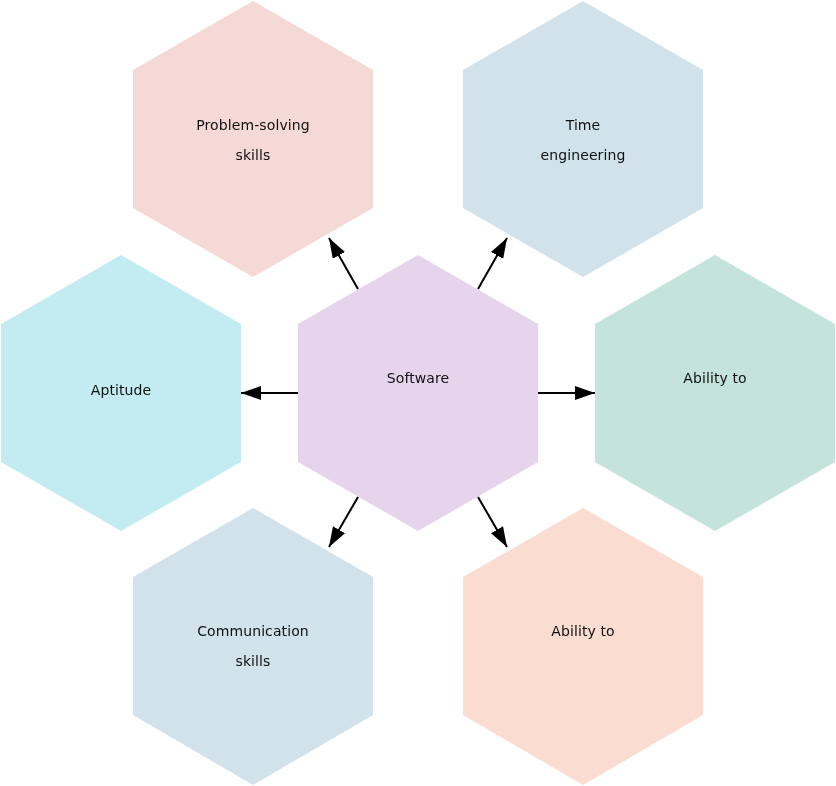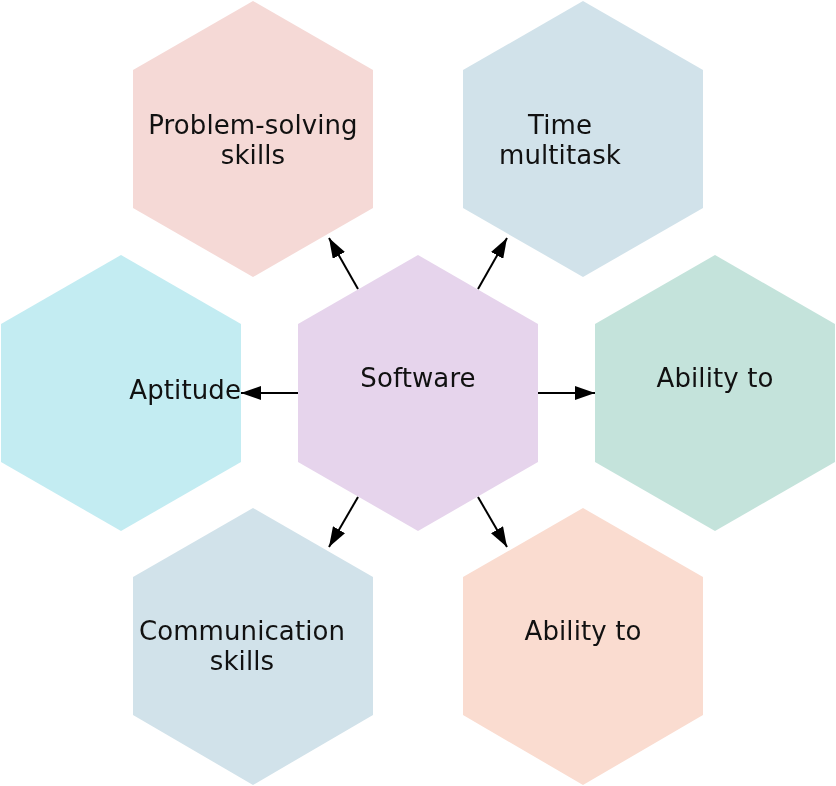--- a/index.html
+++ b/index.html
@@ -3,21 +3,21 @@
 <meta charset="utf-8">
 <style>
   html, body { margin: 0; padding: 0; background: #ffffff; }
   body { width: 836px; height: 786px; position: relative; overflow: hidden; font-family: "DejaVu Sans", sans-serif; }
   #diagram { position: absolute; left: 0; top: 0; width: 836px; height: 786px; }
   .hex-label {
     position: absolute;
     width: 240px;
     text-align: center;
     font-family: "DejaVu Sans", sans-serif;
-    font-size: 26px;
+    font-size: 14px;
     line-height: 30px;
     color: #111111;
     letter-spacing: 0.1px;
   }
   .hex-label span { display: block; }
 </style>
 </head>
 <body>
 
 <svg id="diagram" width="836" height="786" viewBox="0 0 836 786" xmlns="http://www.w3.org/2000/svg">
@@ -45,32 +45,32 @@
     <line x1="538" y1="393" x2="595" y2="393" marker-end="url(#ah)"></line>
     <line x1="358" y1="497" x2="329" y2="547" marker-end="url(#ah)"></line>
     <line x1="478" y1="497" x2="507" y2="547" marker-end="url(#ah)"></line>
   </g>
 </svg>
 
 <div class="hex-label" style="left:133px; top:110px;">
   <span>Problem-solving</span>
   <span>skills</span>
 </div>
-<div class="hex-label" style="left:440px; top:110px;">
+<div class="hex-label" style="left:463px; top:110px;">
   <span>Time</span>
-  <span>multitask</span>
+  <span>engineering</span>
 </div>
-<div class="hex-label" style="left:1px; top:375px;text-align:right;">
+<div class="hex-label" style="left:1px; top:375px;">
   <span>Aptitude</span>
 </div>
 <div class="hex-label" style="left:298px; top:363px;">
   <span>Software</span>
 </div>
 <div class="hex-label" style="left:595px; top:363px;">
   <span>Ability to</span>
 </div>
-<div class="hex-label" style="left:122px; top:616px;">
+<div class="hex-label" style="left:133px; top:616px;">
   <span>Communication</span>
   <span>skills</span>
 </div>
 <div class="hex-label" style="left:463px; top:616px;">
   <span>Ability to</span>
 </div>
 
 </body></html>

